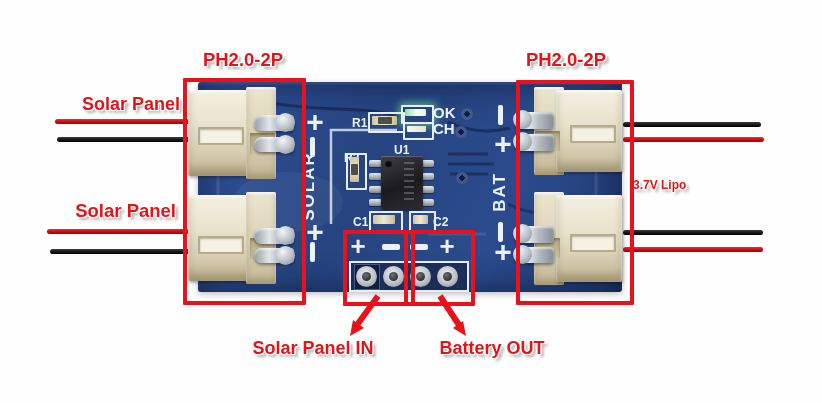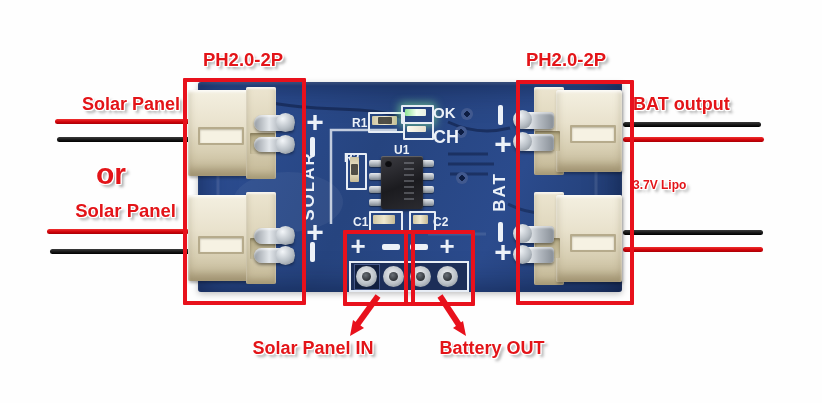--- a/index.html
+++ b/index.html
@@ -109,21 +109,21 @@
     <div class="band" style="left:8px;top:3px;width:14px;height:7px"></div>
   </div>
 
   <div class="outline-box" style="left:401px;top:105px;width:29px;height:15px;box-shadow:0 0 9px 2px rgba(145,255,155,.55)">
     <div class="led-in" style="left:2px;top:2px;width:21px;height:7px;background:linear-gradient(90deg,#8fe394,#f2fff0 55%,#e9efe4)"></div>
   </div>
   <div class="outline-box" style="left:403px;top:122px;width:27px;height:14px">
     <div class="led-in" style="left:2px;top:2px;width:19px;height:6px;background:linear-gradient(90deg,#fbf9ee,#e6e0cf)"></div>
   </div>
   <span class="silk" style="left:433px;top:105px;font-size:15px">OK</span>
-  <span class="silk" style="left:433px;top:128px;font-size:18px">CH</span>
+  <span class="silk" style="left:433px;top:121px;font-size:15px">CH</span>
 
   <span class="silk small" style="left:344px;top:152px">R2</span>
   <div class="outline-box" style="left:346px;top:153px;width:17px;height:33px">
     <div class="comp" style="left:2px;top:2px;width:9px;height:25px;background:linear-gradient(180deg,#cfc5a2,#efe8cf 50%,#c6ba94)"></div>
     <div class="band" style="left:3px;top:9px;width:7px;height:11px"></div>
   </div>
 
   <span class="silk small" style="left:394px;top:144px">U1</span>
   <div class="cpin" style="left:369px;top:160px"></div>
   <div class="cpin" style="left:369px;top:173px"></div>
@@ -220,22 +220,20 @@
   <svg class="overlay" width="822" height="403" viewBox="0 0 822 403">
     <line x1="378" y1="296" x2="357" y2="325" stroke="#e8111c" stroke-width="6"></line>
     <polygon points="350,336 364,328 353,320" fill="#e8111c"></polygon>
     <line x1="440" y1="296" x2="459" y2="325" stroke="#e8111c" stroke-width="6"></line>
     <polygon points="466,336 463,321 453,328" fill="#e8111c"></polygon>
   </svg>
 
   <div class="lbl" style="left:181px;top:50px;width:124px;text-align:center;font-size:18.5px">PH2.0-2P</div>
   <div class="lbl" style="left:505px;top:50px;width:122px;text-align:center;font-size:18.5px">PH2.0-2P</div>
   <div class="lbl" style="left:38px;top:95px;width:142px;text-align:right;font-size:18px">Solar Panel</div>
-  <div class="lbl" style="left:82px;top:157px;width:58px;text-align:center;font-size:30px">or</div>
   <div class="lbl" style="left:28px;top:201px;width:148px;text-align:right;font-size:18.5px">Solar Panel</div>
-  <div class="lbl" style="left:633px;top:95px;font-size:18px">BAT output</div>
   <div class="lbl" style="left:633px;top:177px;font-size:12px;line-height:1.35">
     <div>3.7V Lipo</div>
   </div>
   <div class="lbl" style="left:422px;top:339px;width:140px;text-align:center;font-size:18px">Battery OUT</div>
   <div class="lbl" style="left:234px;top:339px;width:158px;text-align:center;font-size:18px">Solar Panel IN</div>
 
 </div>
 
 </body></html>

